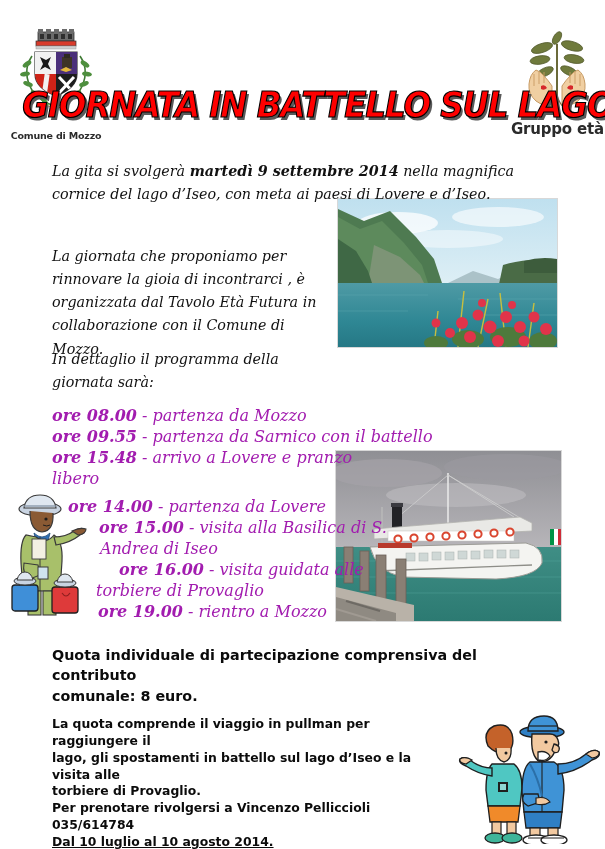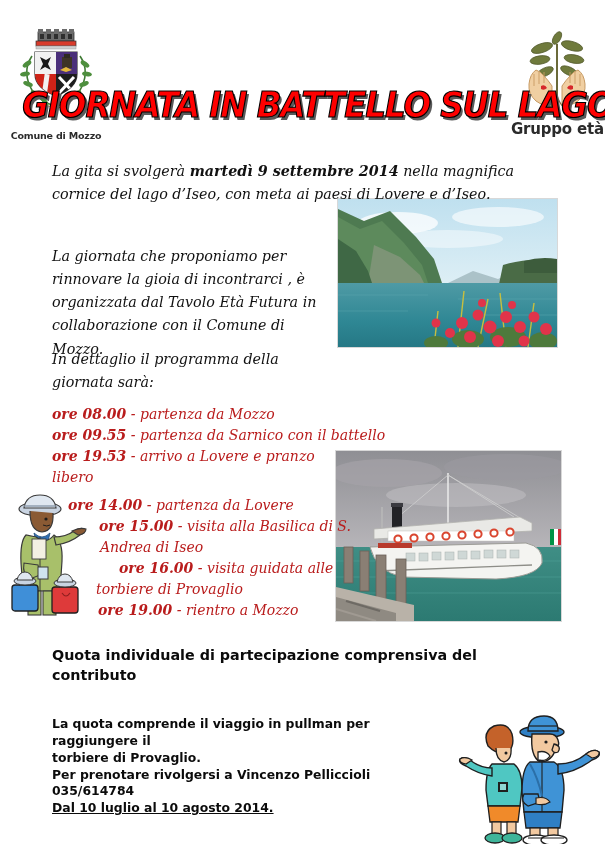--- a/index.html
+++ b/index.html
@@ -54,22 +54,22 @@
   .para b{font-weight:bold;}
 
   .p1{position:absolute;left:52px;top:0px;width:500px;}
   .p2{position:absolute;left:52px;top:85px;width:282px;}
   .p3{position:absolute;left:52px;top:188px;width:290px;}
 
   
   .schedule{position:absolute;left:0;top:404px;width:605px;}
   .sched-line{
     font-family:"DejaVu Serif",serif;
-    font-style:italic;font-size:14px;line-height:1.52;
-    color:#b91c1c;white-space:nowrap;
+    font-style:italic;font-size:16px;line-height:1.52;
+    color:#a21caf;white-space:nowrap;
   }
   .sched-line b{font-weight:bold;}
 
   
   .quota{
     position:absolute;left:52px;top:645px;width:470px;
     font-family:"DejaVu Sans",sans-serif;
     font-weight:bold;font-size:14.3px;line-height:1.42;color:#0b0b0b;
   }
 
@@ -467,21 +467,21 @@
   </div>
 
   <div class="schedule">
     <div class="sched-line" style="position:absolute;left:52px;top:0px;">
       <b>ore 08.00</b><span> - </span><span>partenza da Mozzo</span>
     </div>
     <div class="sched-line" style="position:absolute;left:52px;top:21px;">
       <b>ore 09.55</b><span> - </span><span>partenza da Sarnico con il battello</span>
     </div>
     <div class="sched-line" style="position:absolute;left:52px;top:42px;">
-      <b>ore 19.53</b><span> - </span><span>arrivo a Lovere e pranzo</span>
+      <b>ore 15.48</b><span> - </span><span>arrivo a Lovere e pranzo</span>
     </div>
     <div class="sched-line" style="position:absolute;left:52px;top:63px;">
       <span>libero</span>
     </div>
     <div class="sched-line" style="position:absolute;left:68px;top:91px;">
       <b>ore 14.00</b><span> - </span><span>partenza da Lovere</span>
     </div>
     <div class="sched-line" style="position:absolute;left:99px;top:112px;">
       <b>ore 15.00</b><span> - </span><span>visita alla Basilica di S.</span>
     </div>
@@ -494,22 +494,24 @@
     <div class="sched-line" style="position:absolute;left:96px;top:175px;">
       <span>torbiere di Provaglio</span>
     </div>
     <div class="sched-line" style="position:absolute;left:98px;top:196px;text-align:center;">
       <b>ore 19.00</b><span> - </span><span>rientro a Mozzo</span>
     </div>
   </div>
 
   <div class="quota">
     <div>Quota individuale di partecipazione comprensiva del contributo</div>
+    <div>comunale: 8 euro.</div>
   </div>
 
   <div class="fineprint">
     <div>La quota comprende  il viaggio in pullman per raggiungere il</div>
+    <div>lago, gli spostamenti in battello sul lago d’Iseo e la visita alle</div>
     <div>torbiere di Provaglio.</div>
     <div>Per prenotare rivolgersi a Vincenzo Pelliccioli 035/614784</div>
     <div class="ul">Dal 10 luglio al 10 agosto 2014.</div>
   </div>
 
 </div>
 
 </body></html>

